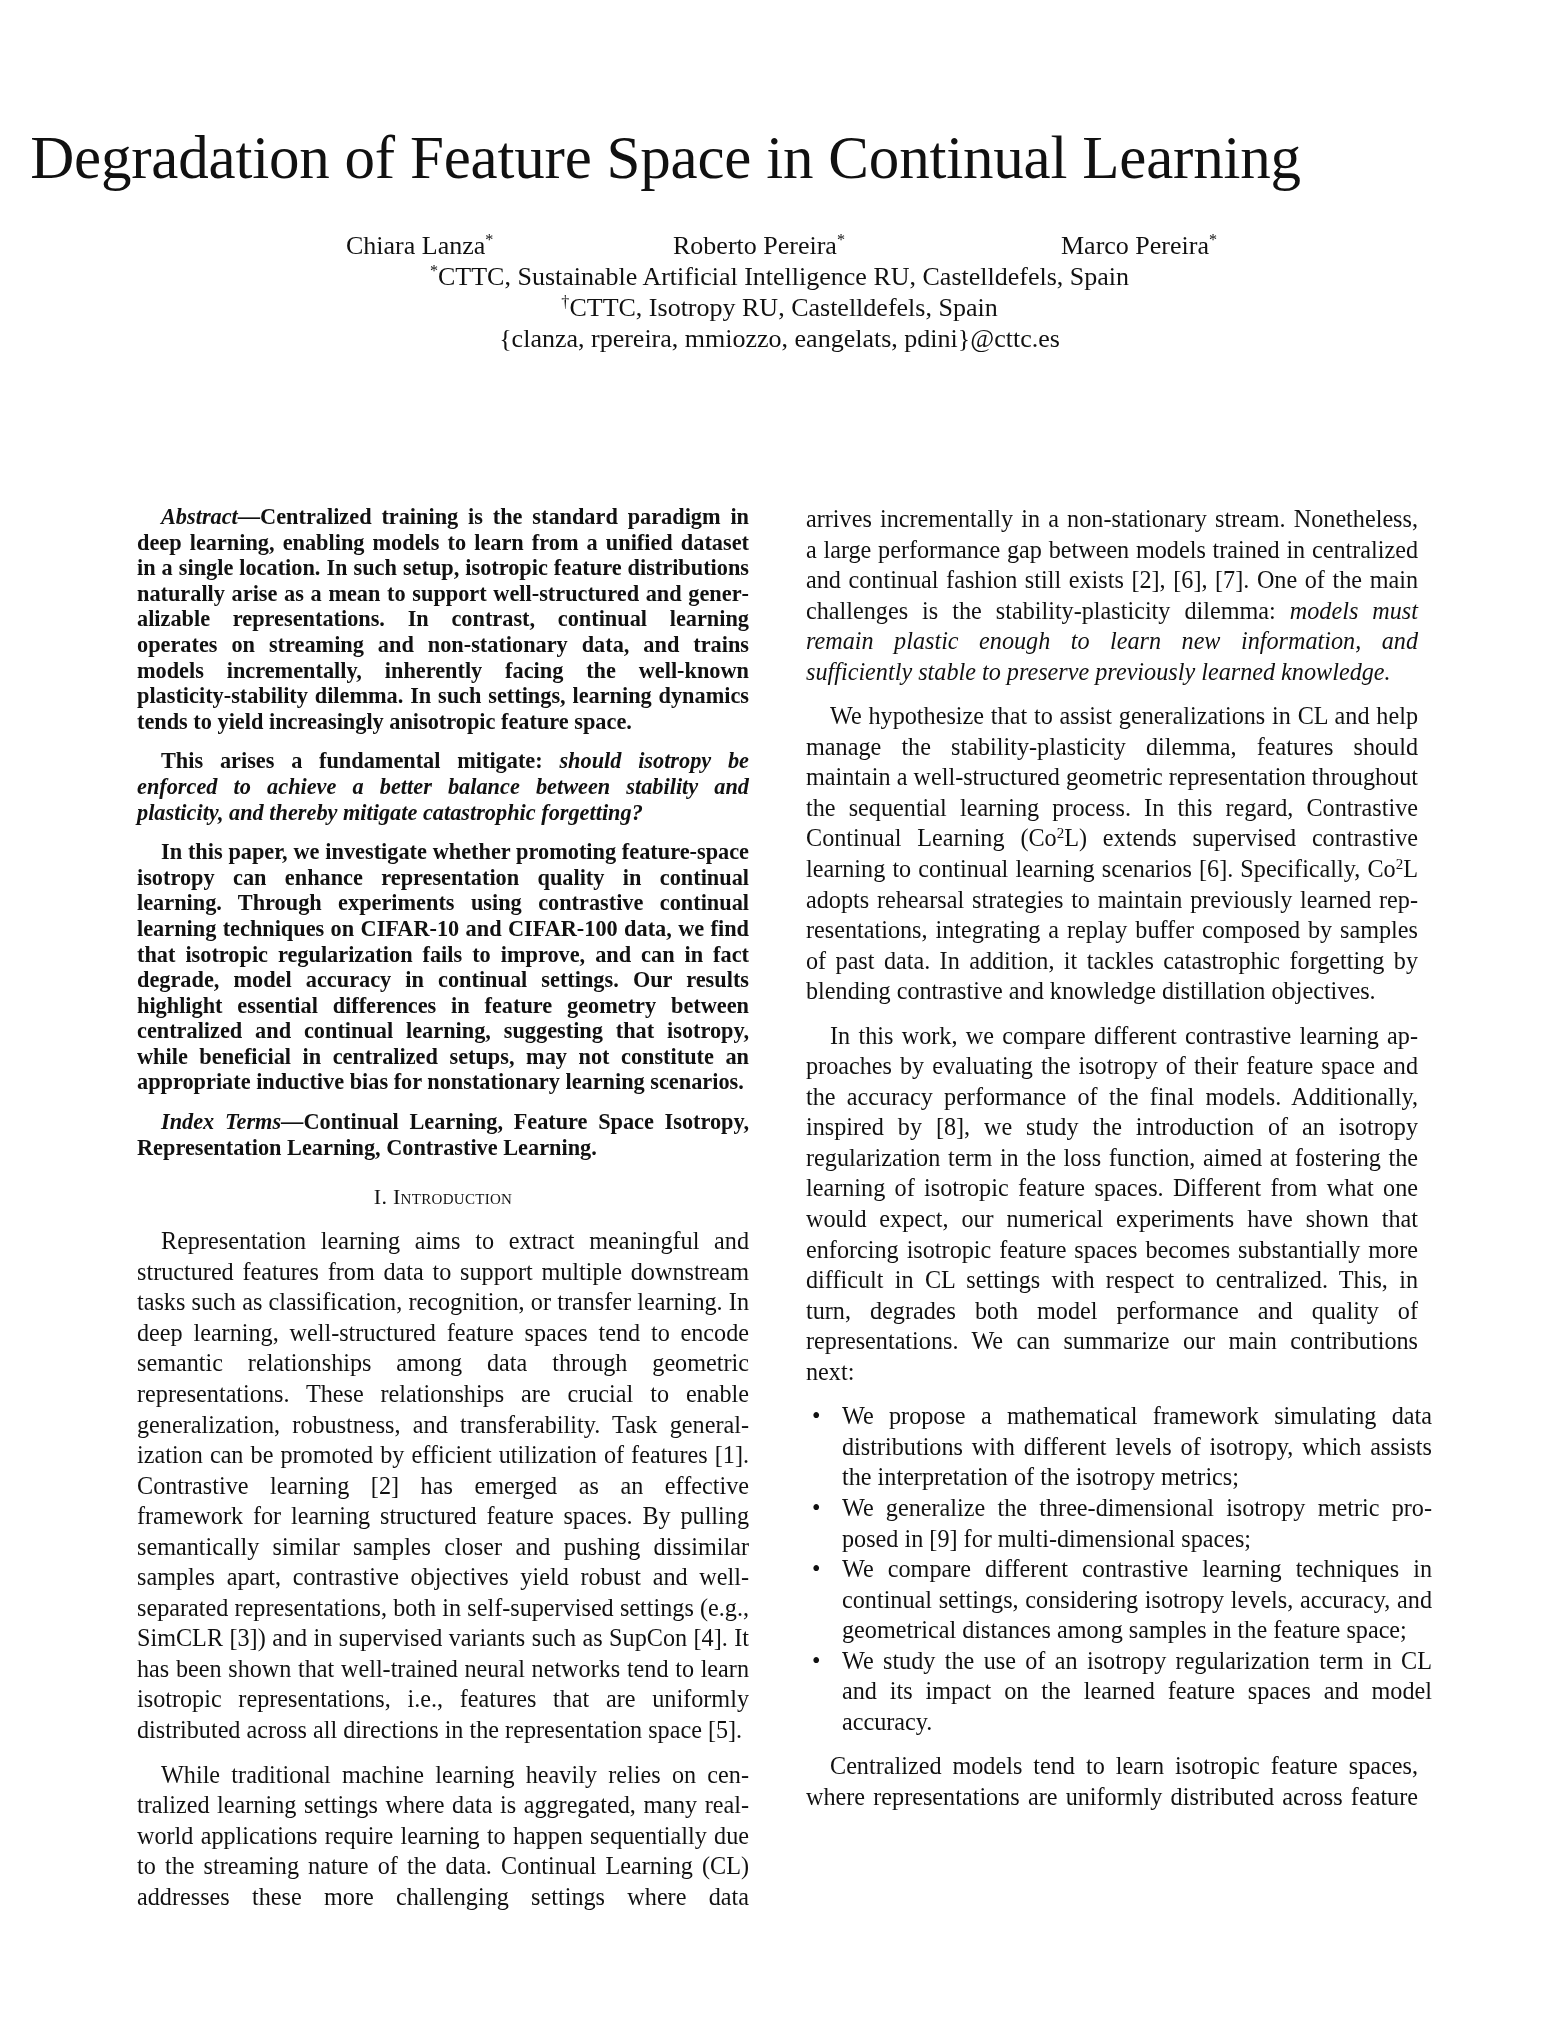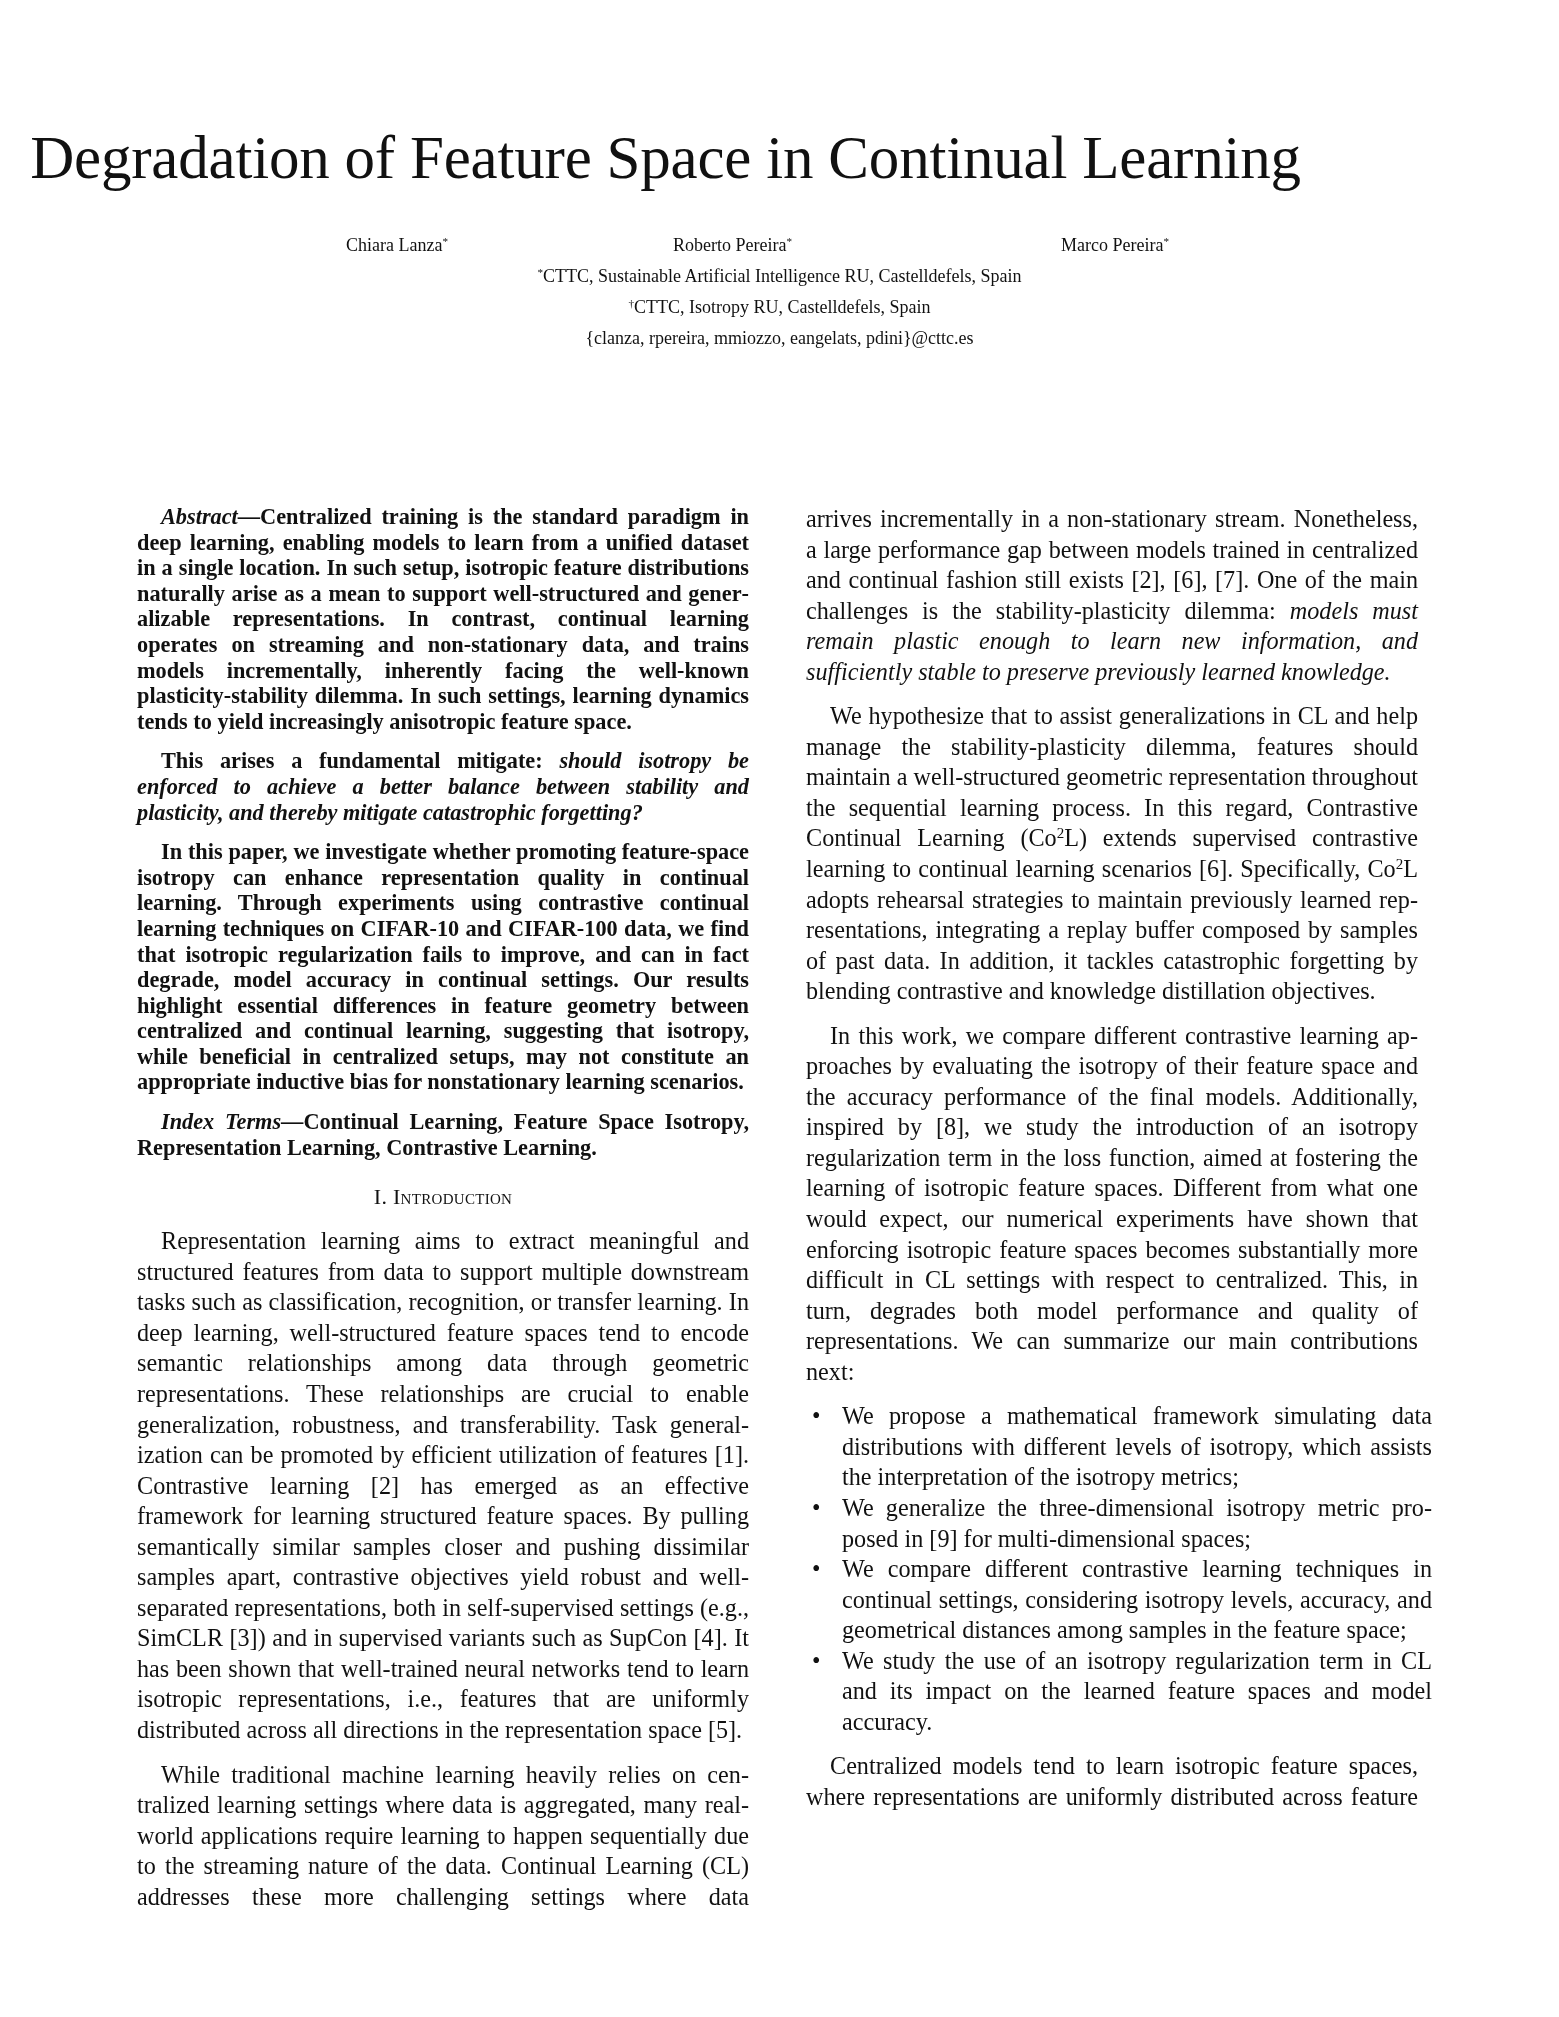--- a/index.html
+++ b/index.html
@@ -4,21 +4,21 @@
 <style>
   html, body { margin: 0; padding: 0; background: #ffffff; }
   body {
     width: 1559px; height: 2017px; position: relative; overflow: hidden;
     font-family: "Liberation Serif", "DejaVu Serif", serif; color: #111111;
   }
   .title {
     position: absolute; left: 0; width: 1331px; top: 118px;
     text-align: center; font-size: 61px; line-height: 80px; letter-spacing: -0.2px;
   }
-  .authors { position: absolute; left: 0; width: 1559px; top: 230px; font-size: 18px; line-height: 31px; }
+  .authors { position: absolute; left: 0; width: 1559px; top: 230px; font-size: 26px; line-height: 31px; }
   .arow { position: relative; height: 31px; }
   .arow span { position: absolute; white-space: nowrap; }
   .center-line { text-align: center; width: 100%; }
   sup { font-size: 0.62em; vertical-align: 0.55em; line-height: 0; }
 
   .col { position: absolute; top: 490px; width: 640px; font-size: 24.2px; line-height: 30.55px; }
   .col.left { left: 123px; }
   .col.right { left: 792px; }
   p { margin: 14px; text-align: justify; text-indent: 24px; hyphens: manual; }
   p.noindent { text-indent: 0; }

